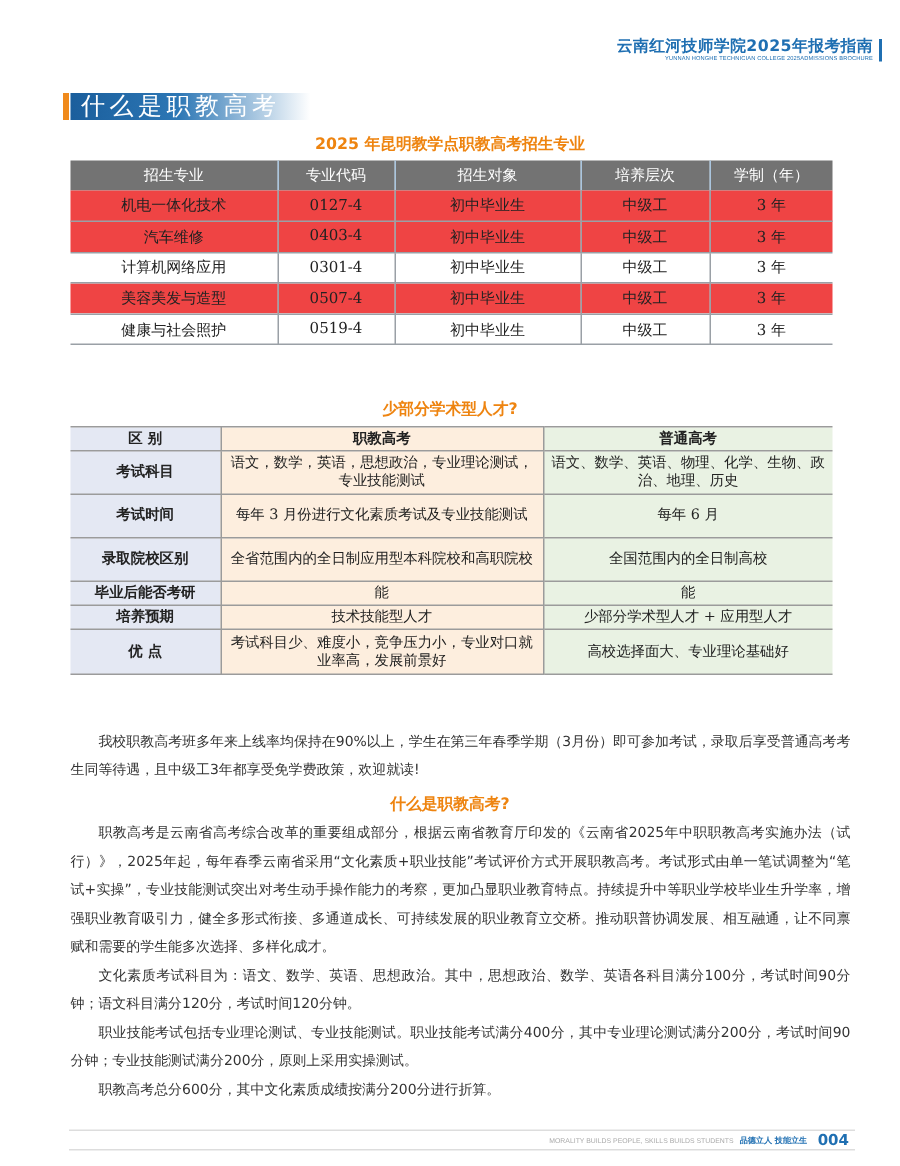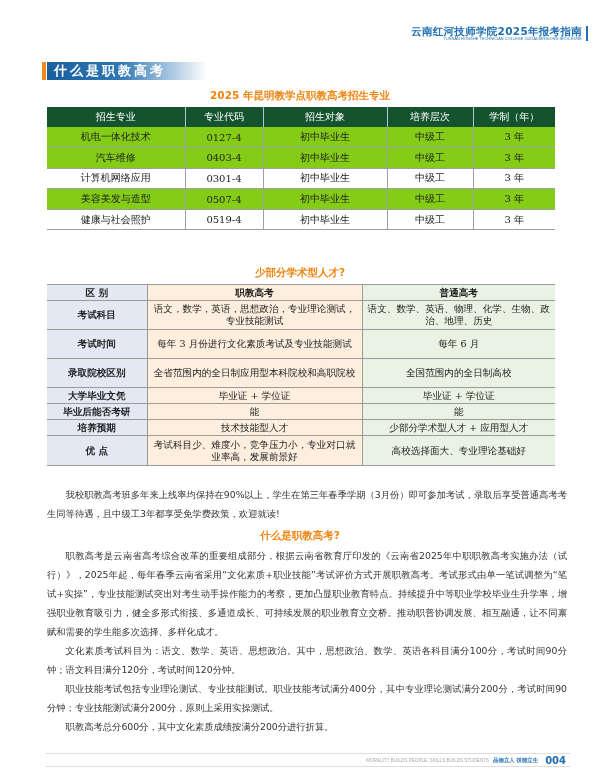--- a/index.html
+++ b/index.html
@@ -7,31 +7,31 @@
   body { font-family: "DejaVu Serif", serif; color: #222; position: relative; }
 
   .brand { position: absolute; right: 18px; top: 25px; text-align: right; }
   .brand-title { font-family: "DejaVu Sans", sans-serif; font-weight: bold; font-size: 10.5px; color: #1f6fb2; letter-spacing: 0.3px; line-height: 12px; }
   .brand-sub { font-family: "Liberation Sans", sans-serif; font-size: 3.8px; color: #1f6fb2; letter-spacing: 0.1px; line-height: 5px; }
   .brand-bar { position: absolute; right: -6px; top: 1px; width: 2px; height: 15px; background: #1f6fb2; }
 
   .section-header { position: absolute; left: 47px; top: 62px; width: 160px; height: 18px;
     background: linear-gradient(90deg, #1a5e9c 0%, #2d77b5 45%, rgba(255,255,255,0) 100%); }
   .section-header .accent { position: absolute; left: -5px; top: 0; width: 4px; height: 18px; background: #f08a1c; }
-  .section-header .txt { position: absolute; left: 7px; top: 0; font-family: "DejaVu Sans", sans-serif; font-weight: bold; font-size: 13px; line-height: 18px; color: #fff; letter-spacing: 3px; }
+  .section-header .txt { position: absolute; left: 7px; top: 0; font-family: "DejaVu Sans", sans-serif; font-weight: normal; font-size: 16px; line-height: 18px; color: #fff; letter-spacing: 3px; }
 
   .caption { position: absolute; left: 0; width: 600px; text-align: center; font-family: "DejaVu Sans", sans-serif; font-weight: bold; color: #ee8410; font-size: 10.5px; }
 
   table { border-collapse: collapse; position: absolute; }
   .t1 { left: 47px; top: 107px; width: 508px; font-size: 10px; }
-  .t1 th { background: #14532d; color: #fff; font-family: "DejaVu Sans", sans-serif; font-weight: normal; height: 20px; border-right: 1px solid #aac5de; font-size: 10px; }
+  .t1 th { background: #737373; color: #fff; font-family: "DejaVu Sans", sans-serif; font-weight: normal; height: 20px; border-right: 1px solid #aac5de; font-size: 10px; }
   .t1 th:last-child { border-right: none; }
   .t1 td { height: 20.6px; text-align: center; border-right: 1px solid #9aa0a6; border-bottom: 1px solid #9aa0a6; color: #222; }
   .t1 td:last-child { border-right: none; }
-  .t1 tr.odd td { background: #84cc16; }
+  .t1 tr.odd td { background: #ef4444; }
   .t1 tr.even td { background: #ffffff; }
 
   .t2 { left: 47px; top: 284px; width: 508px; font-size: 9.6px; border-top: 1.5px solid #8a8a8a; border-bottom: 1.5px solid #8a8a8a; }
   .t2 td, .t2 th { border: 1px solid #9b9b9b; text-align: center; line-height: 12px; padding: 1px 3px; }
   .t2 tr > :first-child { border-left: none; }
   .t2 tr > :last-child { border-right: none; }
   .t2 .c0 { width: 100px; background: #e4e8f3; font-family: "DejaVu Sans", sans-serif; font-weight: bold; font-size: 9.6px; }
   .t2 .c1 { width: 215px; background: #fdeede; }
   .t2 .c2 { background: #e9f2e3; }
   .t2 th.c1, .t2 th.c2 { font-family: "DejaVu Sans", sans-serif; font-weight: bold; }
@@ -137,25 +137,20 @@
       <td class="c0" style="height:29px;">考试时间</td>
       <td class="c1">每年 3 月份进行文化素质考试及专业技能测试</td>
       <td class="c2">每年 6 月</td>
     </tr>
     <tr>
       <td class="c0" style="height:29px;">录取院校区别</td>
       <td class="c1">全省范围内的全日制应用型本科院校和高职院校</td>
       <td class="c2">全国范围内的全日制高校</td>
     </tr>
     <tr>
-      <td class="c0" style="height:16px;">大学毕业文凭</td>
-      <td class="c1">毕业证 + 学位证</td>
-      <td class="c2">毕业证 + 学位证</td>
-    </tr>
-    <tr>
       <td class="c0" style="height:16px;">毕业后能否考研</td>
       <td class="c1">能</td>
       <td class="c2">能</td>
     </tr>
     <tr>
       <td class="c0" style="height:16px;">培养预期</td>
       <td class="c1">技术技能型人才</td>
       <td class="c2">少部分学术型人才 + 应用型人才</td>
     </tr>
     <tr>

